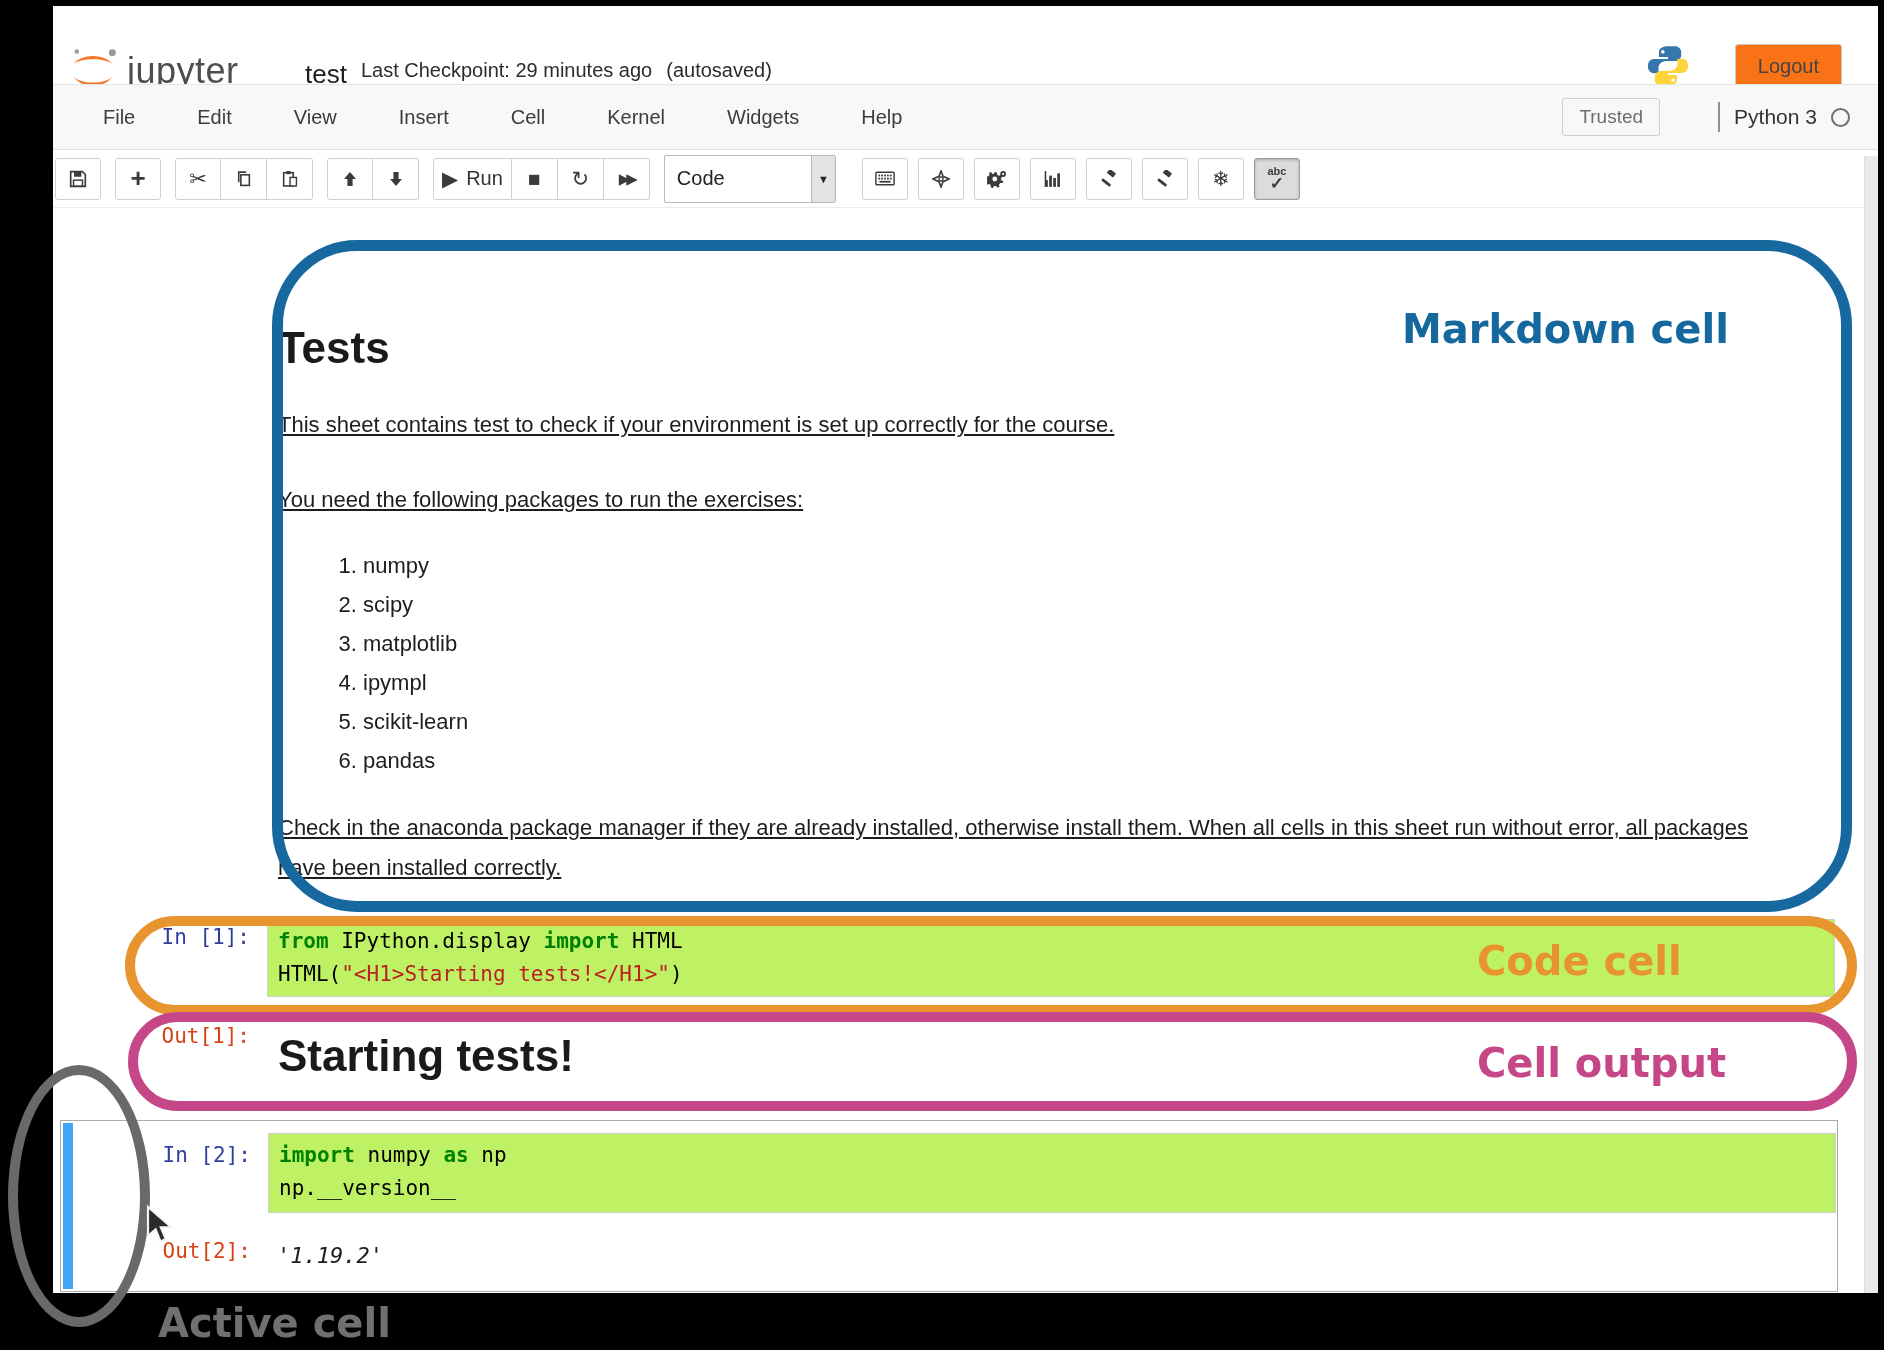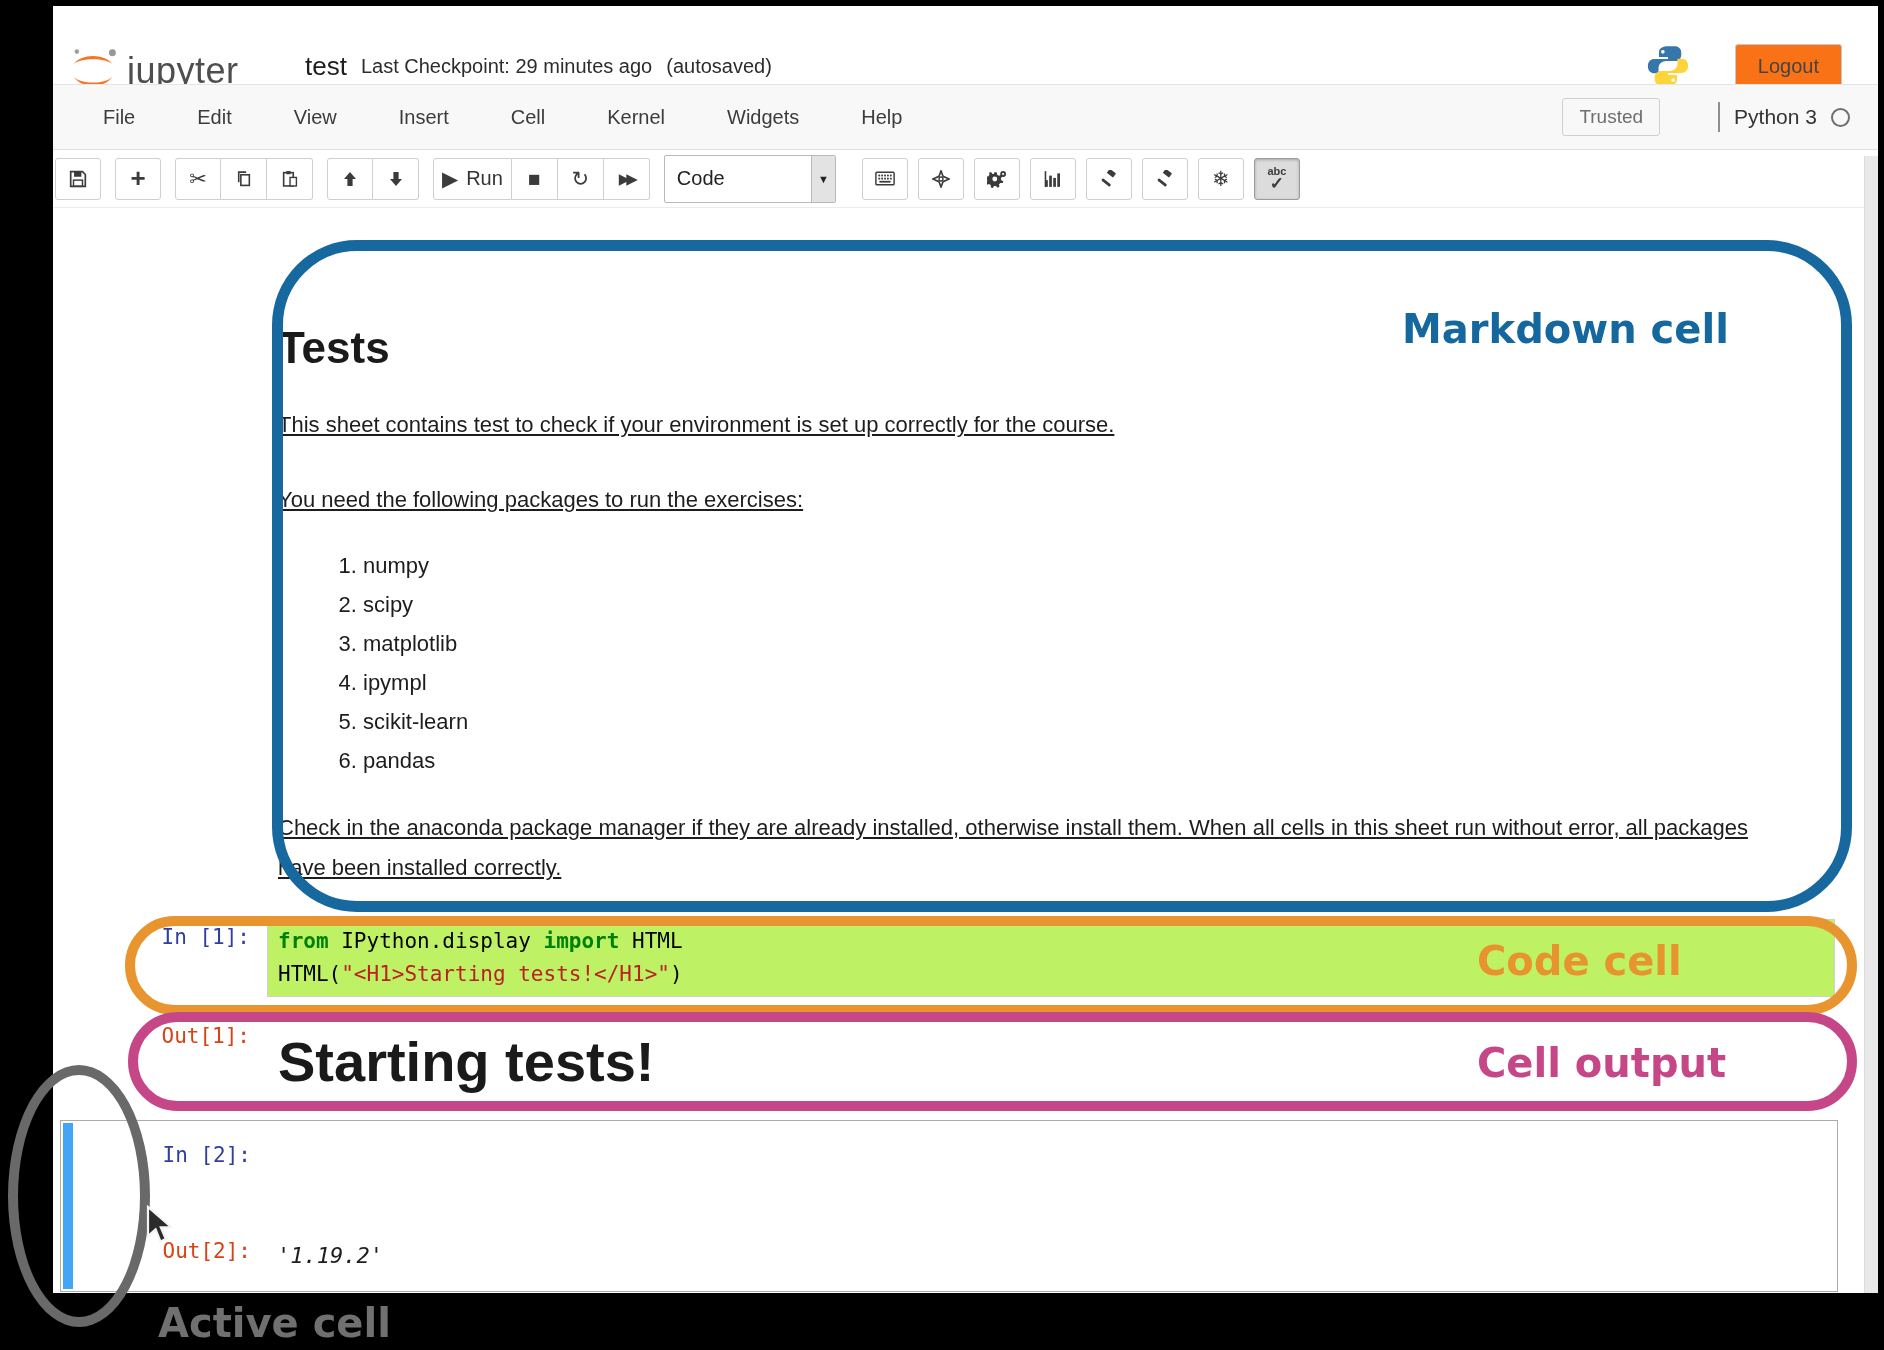--- a/index.html
+++ b/index.html
@@ -6,21 +6,21 @@
             font-family:"Liberation Sans",sans-serif;}
   *{box-sizing:border-box;}
 
   
   .screen{position:absolute;left:53px;top:6px;width:1825px;height:1287px;background:#fff;overflow:hidden;}
 
   
   .nb-header{position:absolute;left:0;top:0;width:100%;height:78px;background:#fff;margin-top:31px;}
   .logo{position:absolute;left:12px;top:8px;display:flex;align-items:center;cursor:pointer;}
   .logo-text{font-size:36px;color:#4e4e4e;margin-left:6px;letter-spacing:.5px;}
-  .title-area{position:absolute;left:252px;top:14px;display:flex;align-items:center;gap:14px;}
+  .title-area{position:absolute;left:252px;top:22px;display:flex;align-items:flex-start;gap:14px;}
   .nb-title{font-size:26px;color:#1e1e1e;}
   .checkpoint{font-size:20px;color:#2c2c2c;}
   .autosaved{font-size:20px;color:#2c2c2c;}
   .header-right{position:absolute;right:36px;top:6px;display:flex;align-items:center;gap:44px;}
   .logout-btn{border:1px solid #c8c8c8;border-radius:3px;background:#f97316;color:#444;
               font-size:20px;padding:10px 22px;cursor:pointer;}
 
   
   .menubar{position:absolute;left:0;top:78px;width:100%;height:66px;background:#f8f8f8;
            border-top:1px solid #e4e4e4;border-bottom:1px solid #e0e0e0;
@@ -73,21 +73,21 @@
   .prompt-in{color:#303f9f;}
   .prompt-out{color:#d84315;}
 
   .codebox{position:absolute;background:#bef264;border:1px solid #cfcfcf;
            font-family:"DejaVu Sans Mono",monospace;font-size:21px;line-height:33px;
            padding:5px 10px;white-space:pre;cursor:text;}
   .tok-kw{color:#008000;font-weight:bold;}
   .tok-str{color:#ba2121;}
   .tok-pl{color:#000;}
 
-  .out-h1{position:absolute;font-size:56px;font-weight:bold;color:#1a1a1a;line-height:1;margin:0;}
+  .out-h1{position:absolute;font-size:44px;font-weight:bold;color:#1a1a1a;line-height:1;margin:0;}
   .out-text{position:absolute;font-family:"DejaVu Sans Mono",monospace;font-size:22px;color:#1d1d1d;}
 
   .active-cell{position:absolute;left:7px;top:912px;width:1778px;height:172px;
                border:1px solid #ababab;background:#fff;cursor:pointer;}
   .active-bar{position:absolute;left:2px;top:2px;bottom:2px;width:10px;background:#42a5f5;}
 
   
   .ring{position:absolute;pointer-events:none;z-index:50;}
   .ring-markdown{left:272px;top:240px;width:1580px;height:672px;border:11px solid #17689e;border-radius:85px;}
   .ring-code{left:125px;top:916px;width:1732px;height:99px;border:10px solid #e8952f;border-radius:50px;}
@@ -308,20 +308,21 @@
 
     <div class="prompt prompt-in" style="left:0;width:197px;text-align:right;top:717px;">In [1]:</div>
     <div class="codebox" style="left:214px;top:711px;width:1568px;min-height:78px;"><div><span class="tok-kw">from</span><span class="tok-pl"> IPython.display </span><span class="tok-kw">import</span><span class="tok-pl"> HTML</span></div><div><span class="tok-pl">HTML(</span><span class="tok-str">"&lt;H1&gt;Starting tests!&lt;/H1&gt;"</span><span class="tok-pl">)</span></div></div>
 
     <div class="prompt prompt-out" style="left:0;width:197px;text-align:right;top:816px;">Out[1]:</div>
     <h1 class="out-h1" style="left:225px;top:826px;">Starting tests!</h1>
 
     <div class="active-cell">
       <div class="active-bar"></div>
       <div class="prompt prompt-in" style="left:0;width:190px;text-align:right;top:22px;">In [2]:</div>
+      <div class="codebox" style="left:207px;top:12px;width:1568px;min-height:80px;"><div><span class="tok-kw">import</span><span class="tok-pl"> numpy </span><span class="tok-kw">as</span><span class="tok-pl"> np</span></div><div><span class="tok-pl">np.__version__</span></div></div>
       <div class="prompt prompt-out" style="left:0;width:190px;text-align:right;top:118px;">Out[2]:</div>
       <div class="out-text" style="left:216px;top:122px;font-style:italic;">'1.19.2'</div>
     </div>
   </div>
 </div>
 
 <div class="ring ring-markdown"></div>
 <div class="ring ring-code"></div>
 <div class="ring ring-output"></div>
 <div class="ring ellipse-active"></div>

